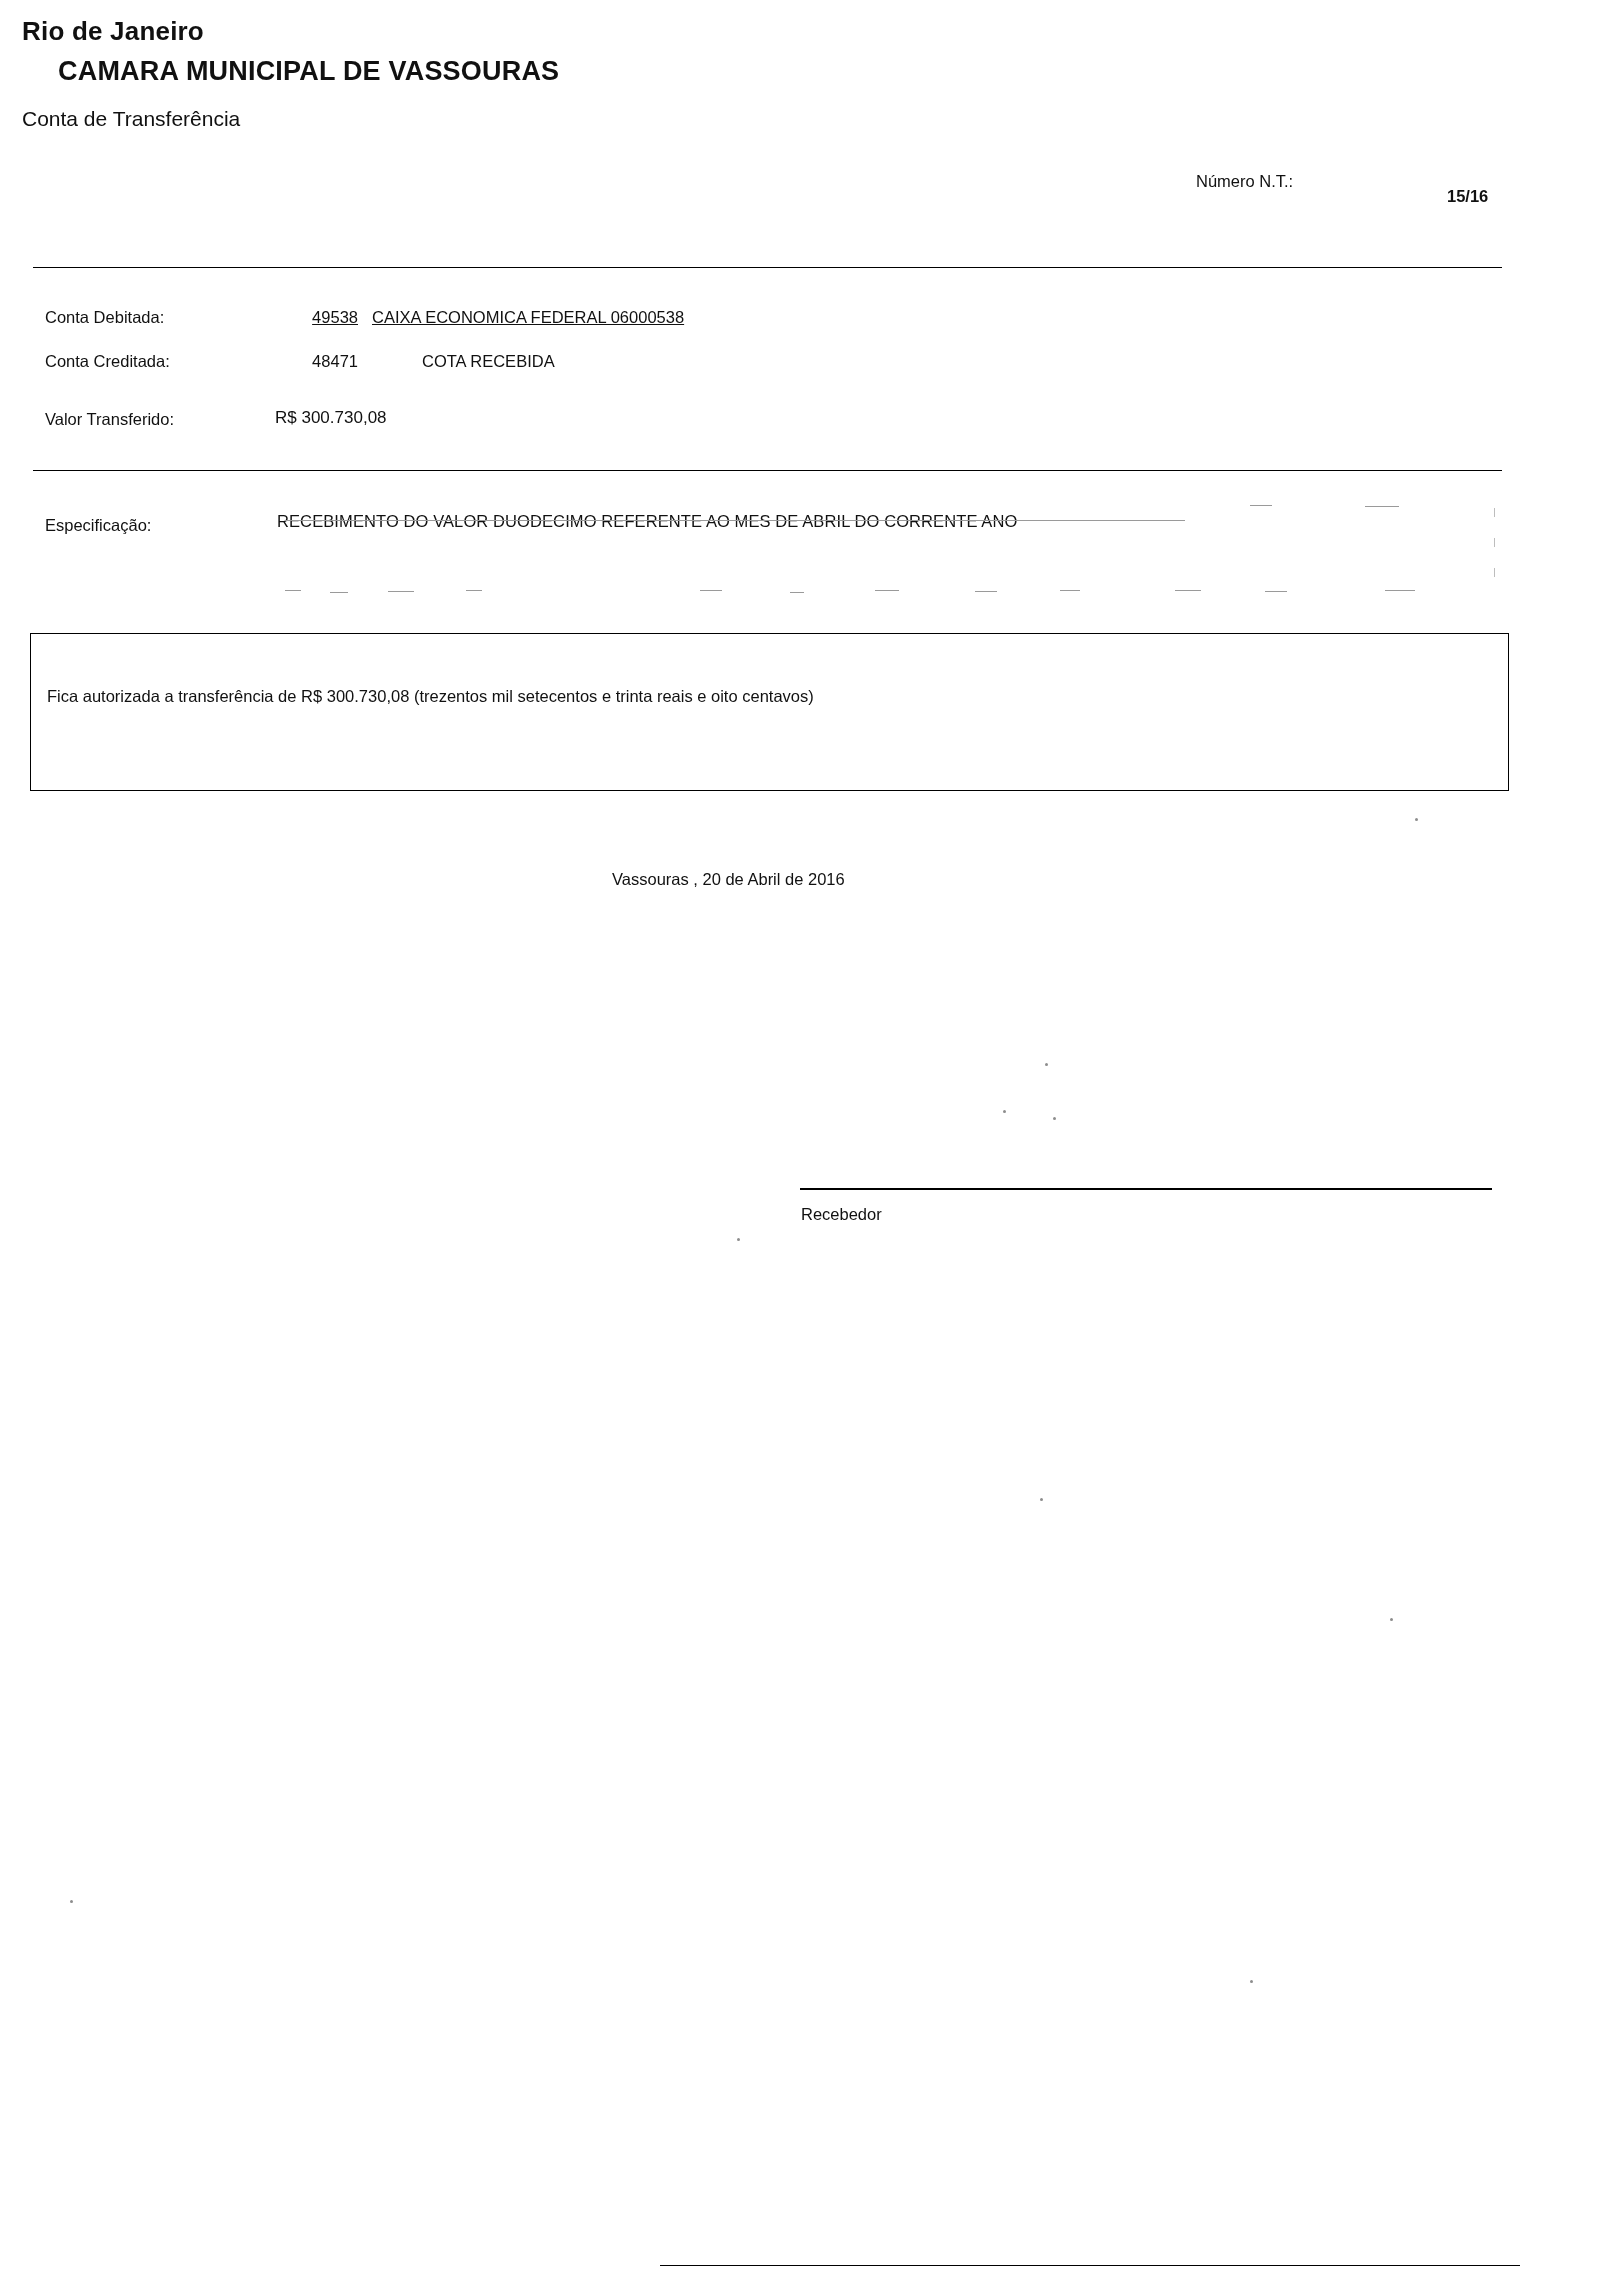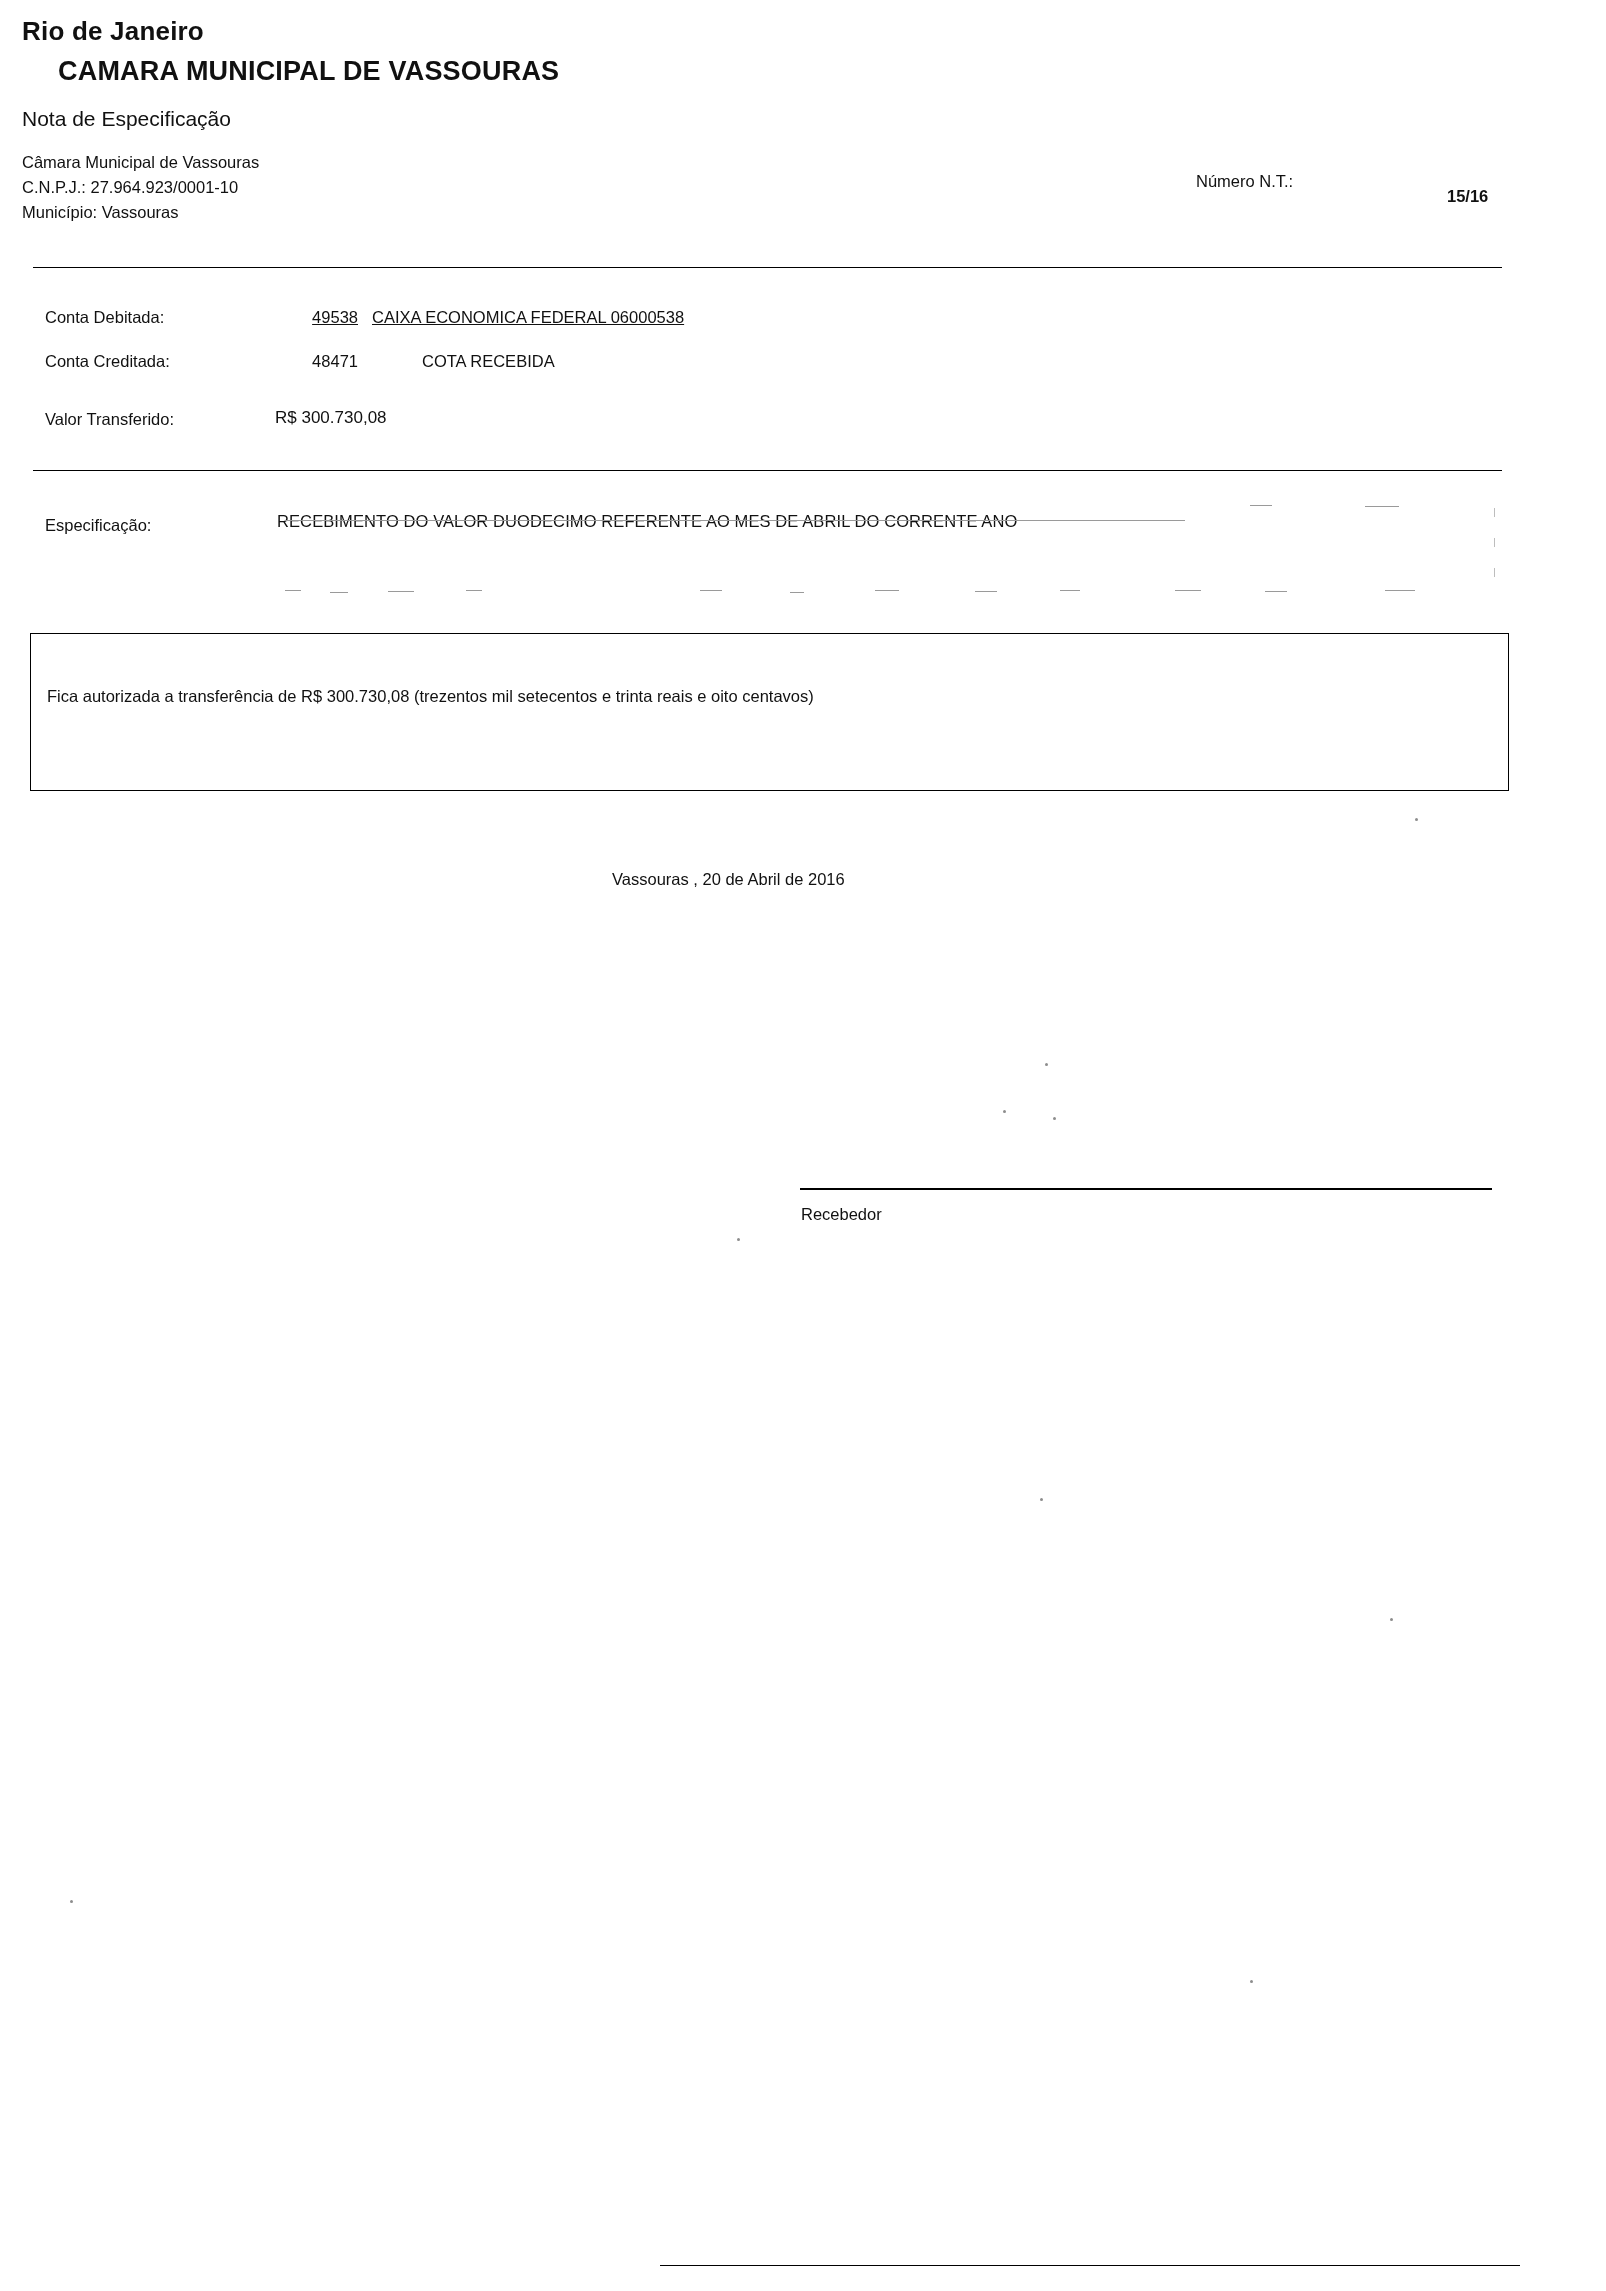--- a/index.html
+++ b/index.html
@@ -191,27 +191,22 @@
     border-radius: 50%;
   }
 </style>
 </head>
 <body>
 
 <div class="page">
 
   <div class="state-name">Rio de Janeiro</div>
   <div class="org-name">CAMARA MUNICIPAL DE VASSOURAS</div>
-  <div class="doc-type">Nota de Especificação</div>
-
-  <div class="org-block">
-    <div>Câmara Municipal de Vassouras</div>
-    <div>C.N.P.J.: 27.964.923/0001-10</div>
-    <div>Município: Vassouras</div>
-  </div>
+  <div class="doc-type">Conta de Transferência</div>
+
 
   <div class="nt-label">Número N.T.:</div>
   <div class="nt-value">15/16</div>
 
   <div class="rule rule-top"></div>
 
   <div class="row-label lbl-debit">Conta Debitada:</div>
   <div class="row-code code-debit">49538</div>
   <div class="row-desc desc-debit">CAIXA ECONOMICA FEDERAL 06000538</div>
 

